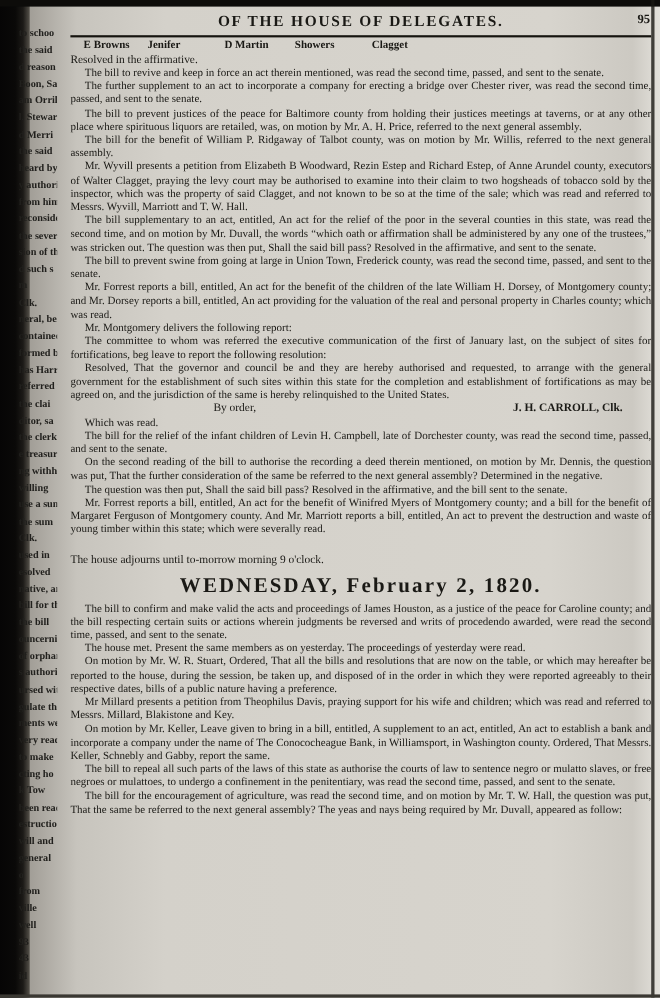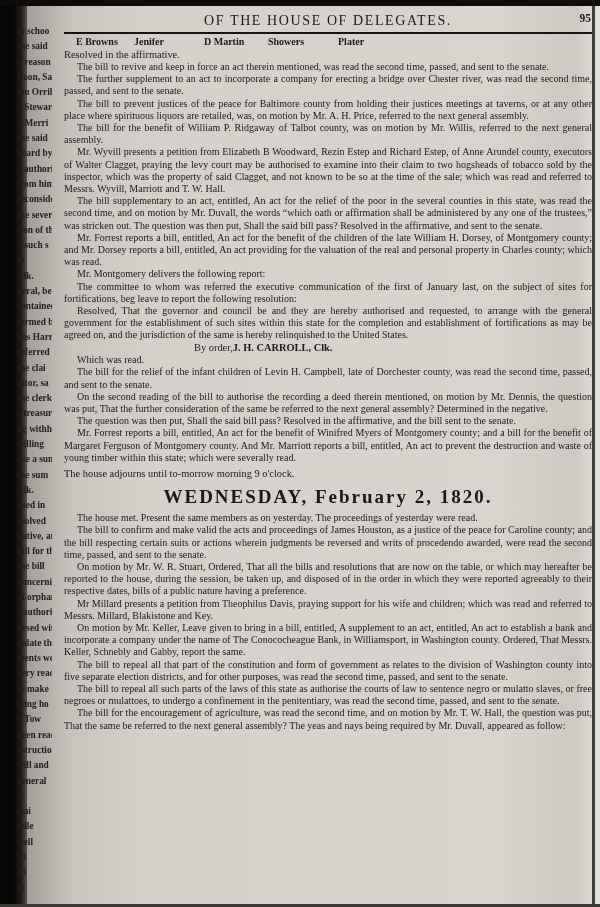--- a/index.html
+++ b/index.html
@@ -15,33 +15,33 @@
   .gutter-black {
     position:absolute; top:0; left:0; width:27px; height:907px;
     background:linear-gradient(90deg,#060505 0px,#0a0908 14px,#1c1a17 21px,#55514a 27px);
   }
   .gutter-frags {
     position:absolute; top:24px; left:17px; width:35px; height:880px; overflow:hidden;
     font-size:9.3px; font-weight:600; color:#21201d; line-height:15.3px; white-space:nowrap;
   }
   .content { position:absolute; left:64px; top:8px; width:528px; color:#1a1915; }
   .header { position:relative; text-align:center; padding:3px 0 3px; border-bottom:2px solid #16140f; margin-bottom:2px; }
-  .title { font-weight:400; font-size:14px; letter-spacing:1.6px; }
+  .title { font-weight:700; font-size:14px; letter-spacing:1.6px; }
   .pageno { position:absolute; right:1px; top:4px; font-weight:700; font-size:11.5px;text-align:right; }
   .vote-row {
     display:grid; grid-template-columns:58px 70px 64px 70px 88px 64px 60px 32px;
     font-size:10px; font-weight:700; line-height:12px; padding-left:12px; margin-top:2px;
   }
   .vote-row > div { overflow:hidden; white-space:nowrap; }
   .center { text-align:left; }
   .result { font-size:10.4px; line-height:13px; }
   p.body { font-size:10px; line-height:12.2px; text-align:justify; text-indent:13px; }
-  .byorder { display:flex; justify-content:flex-start; padding:0 26px 0 130px; font-size:10.4px; line-height:12.6px; }
+  .byorder { display:flex; justify-content:space-between; padding:0 26px 0 130px; font-size:10.4px; line-height:12.6px; }
   .byorder .sig { font-weight:600; }
-  .adjourn { font-size:10.4px; line-height:13px; margin:3px 0 4px; }
+  .adjourn { font-size:10.4px; line-height:13px; margin:14px 0 4px; }
   .session-head { text-align:center; font-size:19px; letter-spacing:2px; font-weight:600; margin:6px 0 4px; }
 </style>
 </head>
 <body>
 
 <div class="scan">
   <div class="gutter-black"></div>
   <div class="gutter-frags">
       <div>to schoo</div>
       <div>the said</div>
@@ -87,21 +87,21 @@
       <div>ments we</div>
       <div>very read</div>
       <div>to make</div>
       <div>cting ho</div>
       <div>k Tow</div>
       <div>been read</div>
       <div>estructio</div>
       <div>will and</div>
       <div>general</div>
       <div>o</div>
-      <div>clai</div>
+      <div>from</div>
       <div>ville</div>
       <div>well</div>
       <div>93</div>
       <div>43</div>
       <div>id</div>
     </div>
   <div class="top-bar"></div>
   <div class="right-line"></div>
   <div class="bottom-bar"></div>
 
@@ -110,54 +110,54 @@
     <div class="header">
       <span class="title">OF THE HOUSE OF DELEGATES.</span>
       <span class="pageno">95</span>
     </div>
 
     <div class="vote-row">
         <div>E Browns</div>
         <div>Jenifer</div>
         <div>D Martin</div>
         <div>Showers</div>
-        <div>Plater</div>
+        <div>Clagget</div>
       </div>
 
     <div class="center result">Resolved in the affirmative.</div>
 
     <p class="body">The bill to revive and keep in force an act therein mentioned, was read the second time, passed, and sent to the senate.</p>
     <p class="body">The further supplement to an act to incorporate a company for erecting a bridge over Chester river, was read the second time, passed, and sent to the senate.</p>
     <p class="body">The bill to prevent justices of the peace for Baltimore county from holding their justices meetings at taverns, or at any other place where spirituous liquors are retailed, was, on motion by Mr. A. H. Price, referred to the next general assembly.</p>
     <p class="body">The bill for the benefit of William P. Ridgaway of Talbot county, was on motion by Mr. Willis, referred to the next general assembly.</p>
     <p class="body">Mr. Wyvill presents a petition from Elizabeth B Woodward, Rezin Estep and Richard Estep, of Anne Arundel county, executors of Walter Clagget, praying the levy court may be authorised to examine into their claim to two hogsheads of tobacco sold by the inspector, which was the property of said Clagget, and not known to be so at the time of the sale; which was read and referred to Messrs. Wyvill, Marriott and T. W. Hall.</p>
     <p class="body">The bill supplementary to an act, entitled, An act for the relief of the poor in the several counties in this state, was read the second time, and on motion by Mr. Duvall, the words “which oath or affirmation shall be administered by any one of the trustees,” was stricken out. The question was then put, Shall the said bill pass? Resolved in the affirmative, and sent to the senate.</p>
+    <p class="body">The bill to prevent swine from going at large in Union Town, Frederick county, was read the second time, passed, and sent to the senate.</p>
     <p class="body">Mr. Forrest reports a bill, entitled, An act for the benefit of the children of the late William H. Dorsey, of Montgomery county; and Mr. Dorsey reports a bill, entitled, An act providing for the valuation of the real and personal property in Charles county; which was read.</p>
     <p class="body">Mr. Montgomery delivers the following report:</p>
     <p class="body">The committee to whom was referred the executive communication of the first of January last, on the subject of sites for fortifications, beg leave to report the following resolution:</p>
     <p class="body">Resolved, That the governor and council be and they are hereby authorised and requested, to arrange with the general government for the establishment of such sites within this state for the completion and establishment of fortifications as may be agreed on, and the jurisdiction of the same is hereby relinquished to the United States.</p>
 
     <div class="byorder">
       <span>By order,</span>
       <span class="sig">J. H. CARROLL, Clk.</span>
     </div>
 
     <p class="body">Which was read.</p>
     <p class="body">The bill for the relief of the infant children of Levin H. Campbell, late of Dorchester county, was read the second time, passed, and sent to the senate.</p>
     <p class="body">On the second reading of the bill to authorise the recording a deed therein mentioned, on motion by Mr. Dennis, the question was put, That the further consideration of the same be referred to the next general assembly? Determined in the negative.</p>
     <p class="body">The question was then put, Shall the said bill pass? Resolved in the affirmative, and the bill sent to the senate.</p>
     <p class="body">Mr. Forrest reports a bill, entitled, An act for the benefit of Winifred Myers of Montgomery county; and a bill for the benefit of Margaret Ferguson of Montgomery county. And Mr. Marriott reports a bill, entitled, An act to prevent the destruction and waste of young timber within this state; which were severally read.</p>
 
     <div class="center adjourn">The house adjourns until to-morrow morning 9 o'clock.</div>
 
     <div class="session-head">WEDNESDAY, February 2, 1820.</div>
 
+    <p class="body">The bill to confirm and make valid the acts and proceedings of James Houston, as a justice of the peace for Caroline county; and the bill respecting certain suits or actions wherein judgments be reversed and writs of procedendo awarded, were read the second time, passed, and sent to the senate.</p>
     <p class="body">The house met. Present the same members as on yesterday. The proceedings of yesterday were read.</p>
-    <p class="body">The bill to confirm and make valid the acts and proceedings of James Houston, as a justice of the peace for Caroline county; and the bill respecting certain suits or actions wherein judgments be reversed and writs of procedendo awarded, were read the second time, passed, and sent to the senate.</p>
     <p class="body">On motion by Mr. W. R. Stuart, Ordered, That all the bills and resolutions that are now on the table, or which may hereafter be reported to the house, during the session, be taken up, and disposed of in the order in which they were reported agreeably to their respective dates, bills of a public nature having a preference.</p>
     <p class="body">Mr Millard presents a petition from Theophilus Davis, praying support for his wife and children; which was read and referred to Messrs. Millard, Blakistone and Key.</p>
     <p class="body">On motion by Mr. Keller, Leave given to bring in a bill, entitled, A supplement to an act, entitled, An act to establish a bank and incorporate a company under the name of The Conococheague Bank, in Williamsport, in Washington county. Ordered, That Messrs. Keller, Schnebly and Gabby, report the same.</p>
-    <p class="body">The bill to repeal all that part of the constitution and form of government as relates to the division of Washington county into five separate election districts, and for other purposes, was read the second time, passed, and sent to the senate.</p>
     <p class="body">The bill to repeal all such parts of the laws of this state as authorise the courts of law to sentence negro or mulatto slaves, or free negroes or mulattoes, to undergo a confinement in the penitentiary, was read the second time, passed, and sent to the senate.</p>
     <p class="body">The bill for the encouragement of agriculture, was read the second time, and on motion by Mr. T. W. Hall, the question was put, That the same be referred to the next general assembly? The yeas and nays being required by Mr. Duvall, appeared as follow:</p>
 
   </div>
 </div>
 
 </body></html>

